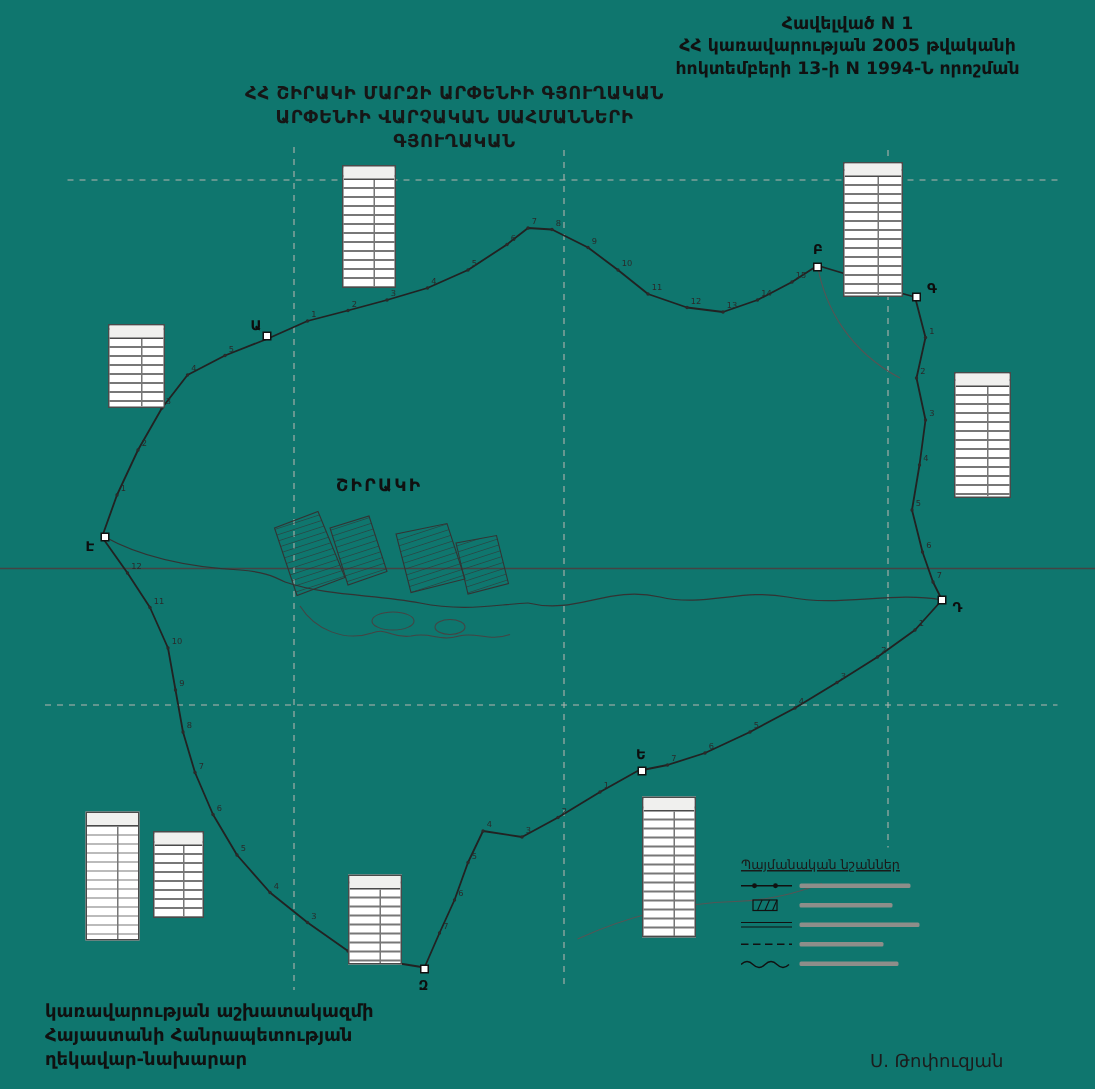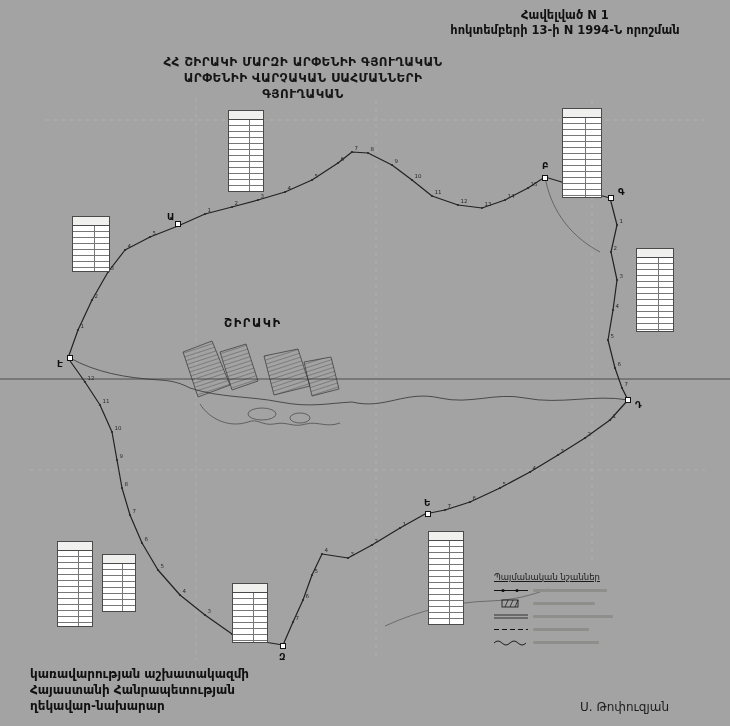--- a/index.html
+++ b/index.html
@@ -1,18 +1,18 @@
 <!DOCTYPE html>
 <html><head>
 <meta charset="utf-8">
 <style>
   *{margin:0;padding:0;box-sizing:border-box}
   html,body{width:730px;height:726px}
   body{font-family:"DejaVu Sans",sans-serif;background:#e9e9e6;position:relative;overflow:hidden}
-  .page{position:absolute;inset:0;background:#a3a3a3;color:#111}
+  .page{position:absolute;inset:0;background:#0f766e;color:#111}
 
   .appendix-note{position:absolute;top:8px;left:420px;width:290px;text-align:center;
     font-weight:bold;font-size:11.5px;line-height:1.3;color:#111;z-index:5}
   .map-title{position:absolute;top:54px;left:128px;width:350px;text-align:center;
     font-weight:bold;font-size:12px;line-height:1.35;letter-spacing:.4px;color:#161616;z-index:5}
 
   svg.map{position:absolute;inset:0;z-index:1}
 
   .tables-layer{position:absolute;inset:0;z-index:2}
   .mini-table{position:absolute;border:1px solid #4a4a4a;background-color:#fff;overflow:hidden;
@@ -38,20 +38,21 @@
   .vx-dot{fill:#2a2a2a}
   .vx-num{font-family:"DejaVu Sans",sans-serif;font-size:5.5px;fill:#2a2a2a}
 </style>
 </head>
 <body>
 
 <div class="page">
 
   <div class="appendix-note">
     <div>Հավելված  N 1</div>
+    <div>ՀՀ կառավարության 2005 թվականի</div>
     <div>հոկտեմբերի 13-ի N 1994-Ն որոշման</div>
   </div>
 
   <div class="map-title">
     <div>ՀՀ ՇԻՐԱԿԻ ՄԱՐԶԻ ԱՐՓԵՆԻԻ ԳՅՈՒՂԱԿԱՆ</div>
     <div>ԱՐՓԵՆԻԻ ՎԱՐՉԱԿԱՆ ՍԱՀՄԱՆՆԵՐԻ</div>
     <div>ԳՅՈՒՂԱԿԱՆ</div>
   </div>
 
   <svg class="map" width="730" height="726" viewBox="0 0 730 726" xmlns="http://www.w3.org/2000/svg">

